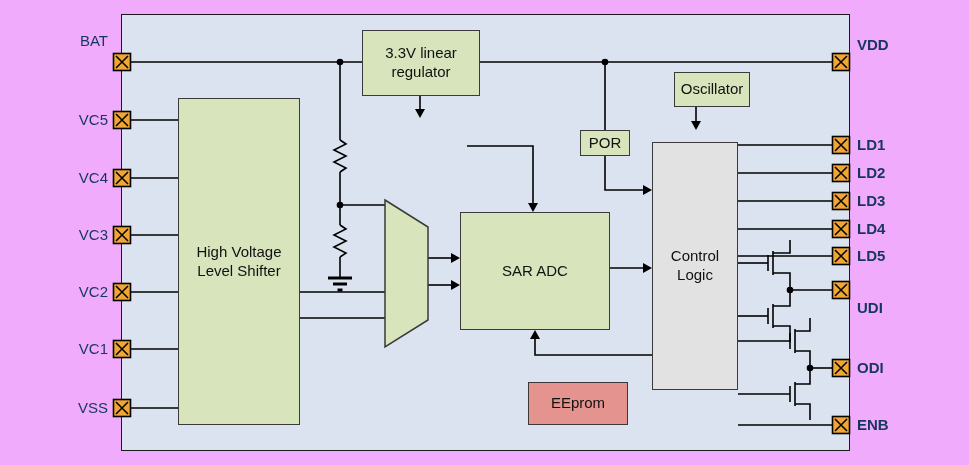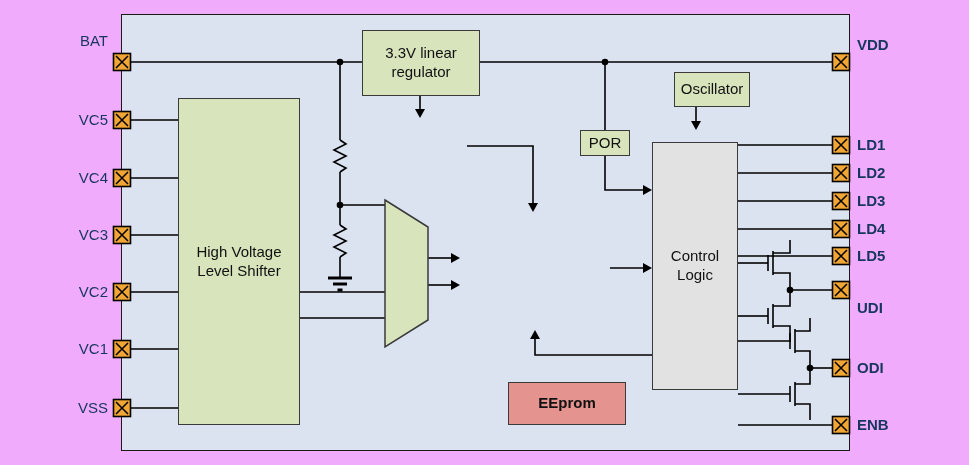--- a/index.html
+++ b/index.html
@@ -11,21 +11,21 @@
   .green{background:#d8e4bc;}
   .gray{background:#e2e2e2;}
   .red{background:#e5938f;}
   .b-reg{left:362px;top:30px;width:118px;height:66px;}
   .b-bg{left:375px;top:118px;width:92px;height:55px;}
   .b-osc{left:646px;top:72px;width:76px;height:35px;margin-left:28px;}
   .b-por{left:580px;top:130px;width:50px;height:26px;}
   .b-hv{left:178px;top:98px;width:122px;height:327px;}
   .b-adc{left:460px;top:212px;width:150px;height:118px;}
   .b-ctl{left:652px;top:142px;width:86px;height:248px;}
-  .b-ee{left:508px;top:382px;width:118px;height:43px;font-weight:bold;}
+  .b-ee{left:528px;top:382px;width:100px;height:43px;}
   .pin-label{position:absolute;font-size:15px;line-height:22px;height:22px;color:#17365d;white-space:nowrap;z-index:4;}
   .pl-left{width:46px;text-align:right;left:62px;}
   .pl-right{left:857px;text-align:left;font-weight:bold;}
   svg.wires{position:absolute;left:0;top:0;z-index:3;pointer-events:none;}
 </style>
 </head>
 <body>
 
 <div class="stage">
 
@@ -35,20 +35,23 @@
     <span>3.3V linear regulator</span>
   </div>
   <div class="block green b-osc">
     <span>Oscillator</span>
   </div>
   <div class="block green b-por">
     <span>POR</span>
   </div>
   <div class="block green b-hv">
     <span>High Voltage Level Shifter</span>
+  </div>
+  <div class="block green b-adc">
+    <span>SAR ADC</span>
   </div>
   <div class="block gray b-ctl">
     <span>Control Logic</span>
   </div>
   <div class="block red b-ee">
     <span>EEprom</span>
   </div>
 
   <span class="pin-label pl-left" style="top:30px">BAT</span>
   <span class="pin-label pl-left" style="top:109px">VC5</span>

